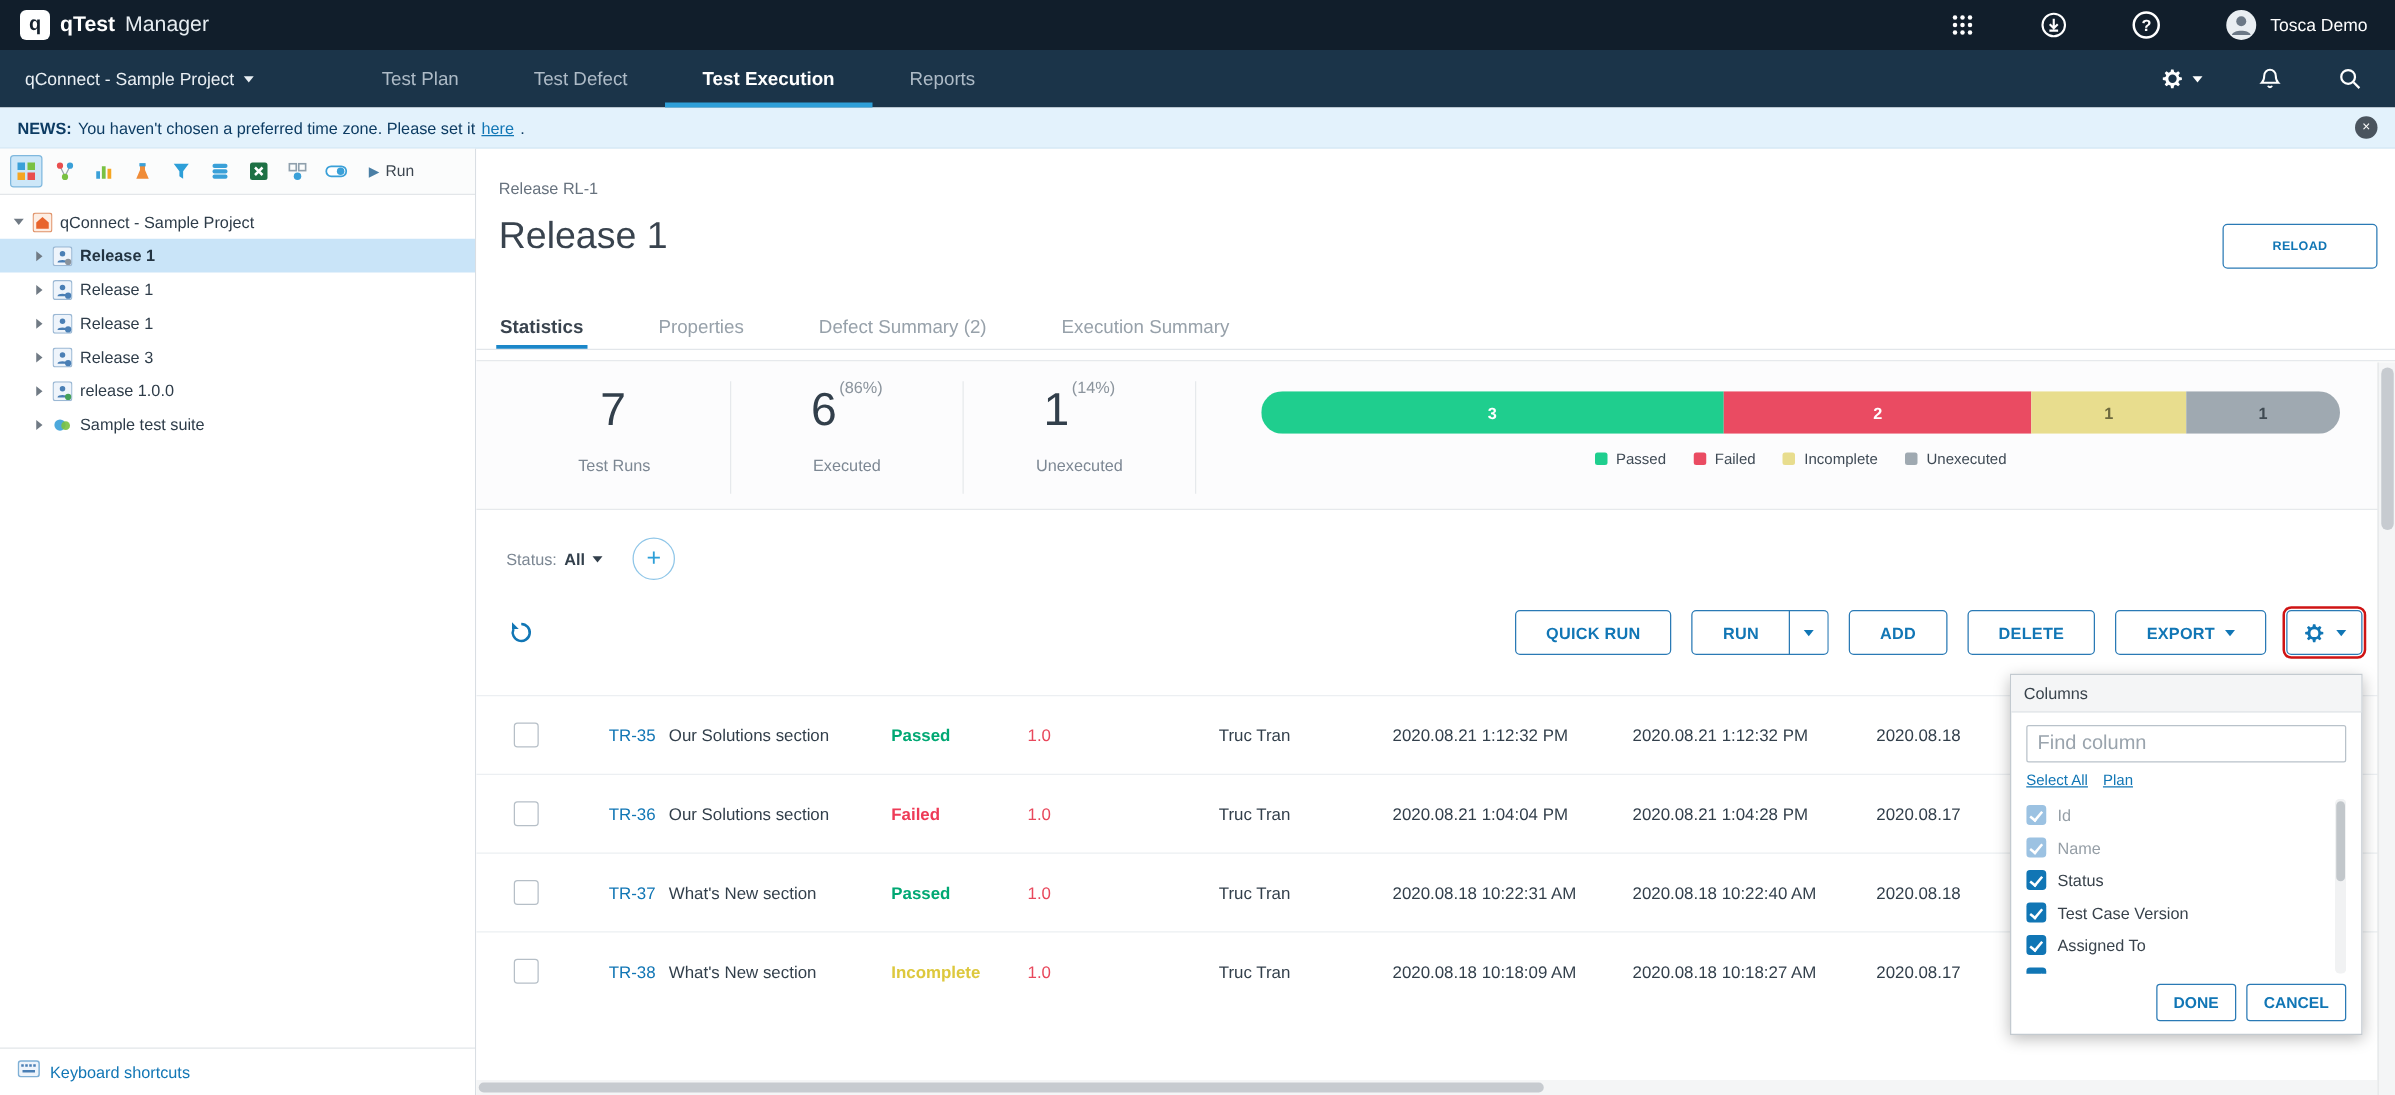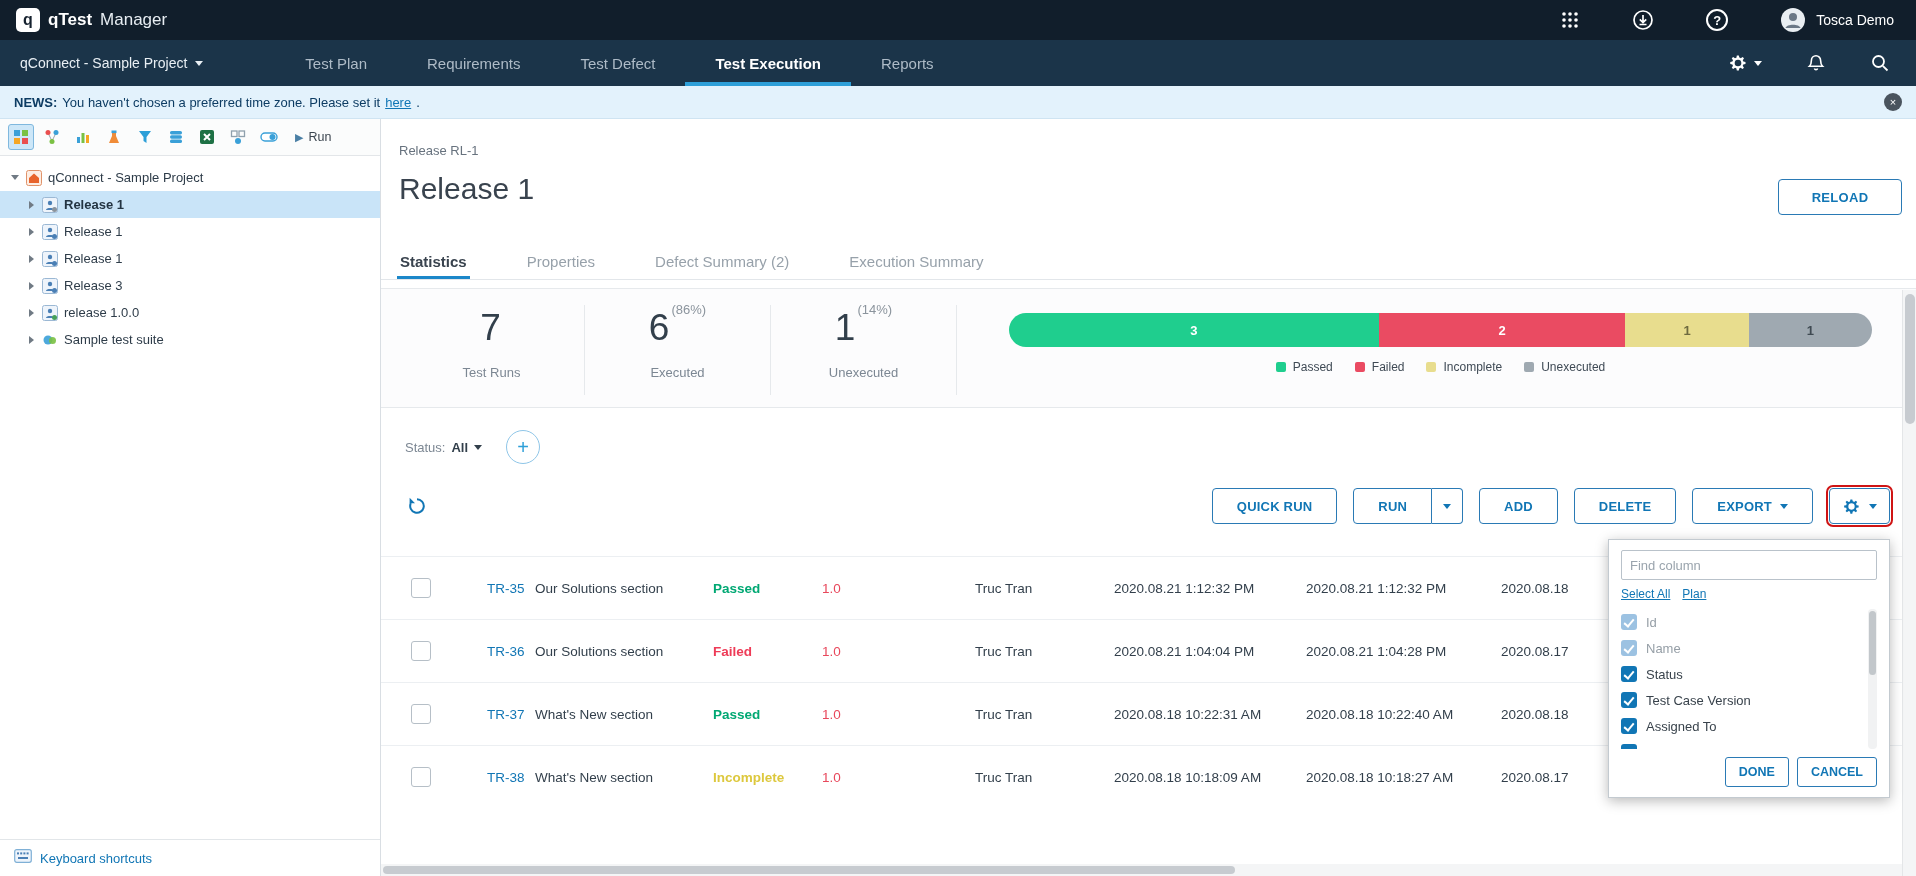--- a/index.html
+++ b/index.html
@@ -51,21 +51,21 @@
   .tree-row.selected .t-label { font-weight:700; color:#233442; }
   .t-icon { display:flex; }
   .side-footer { position:absolute; left:0; right:0; bottom:0; border-top:1px solid #e2e6e9; padding:9px 14px; display:flex; align-items:center; gap:8px; background:#fff; }
   .side-footer a { color:#1176b5; font-size:13px; text-decoration:none; cursor:pointer; }
 
   
   .main { position:absolute; left:381px; top:119px; right:0; bottom:0; overflow:hidden; background:#fff; }
   .page-head { position:relative; padding:24px 18px 0; }
   .breadcrumb { font-size:13px; color:#67727e; }
   .page-title { margin-top:14px; font-size:30px; font-weight:400; color:#39434e; }
-  .reload-btn { position:absolute; top:60px; right:14px; width:124px; height:36px; background:#fff; border:1px solid #2a7ab5; border-radius:4px; color:#1176b5; font-size:13px; font-weight:700; letter-spacing:.3px; cursor:pointer; }
+  .reload-btn { position:absolute; top:60px; right:14px; width:124px; height:36px; background:#fff; border:1px solid #2a7ab5; border-radius:4px; color:#1176b5; font-size:10px; font-weight:700; letter-spacing:.3px; cursor:pointer; }
 
   .tabs { margin-top:38px; display:flex; height:36px; border-bottom:1px solid #e2e6ea; padding-left:16px; }
   .tab { margin-right:54px; padding:0 3px; display:flex; align-items:center; font-size:15px; color:#97a1aa; cursor:pointer; }
   .tab.active { color:#39434e; font-weight:700; box-shadow:inset 0 -3px 0 #1b87c9; }
 
   .stats { margin-top:8px; min-height:120px; background:#fcfcfd; border-top:1px solid #e6e9ec; border-bottom:1px solid #e6e9ec; display:flex; padding:16px 0 12px 18px; }
   .stat { width:186px; text-align:center; border-right:1px solid #e6e9ec; padding-top:2px; }
   .stat-val { font-size:37px; color:#323f4b; }
   .stat-val sup { font-size:13px; color:#8b949d; margin-left:2px; position:relative; top:-13px; }
   .stat-label { margin-top:16px; font-size:13px; color:#7c8793; }
@@ -105,21 +105,21 @@
   .st { font-weight:700; }
   .st-passed { color:#00a873; }
   .st-failed { color:#ee3b57; }
   .st-incomplete { color:#ddc83d; }
   .ver { color:#e8485c; }
 
   
   .popover { position:absolute; left:1608px; top:539px; width:282px; background:#fff; border:1px solid #c3cad0; box-shadow:0 3px 12px rgba(0,0,0,.28); z-index:60; }
   .pop-header { height:30px; background:#f4f5f6; border-bottom:1px solid #e0e4e8; font-size:13px; color:#39434c; display:flex; align-items:center; padding:0 10px; }
   .pop-body { padding:10px 12px 0; }
-  .find-input { width:100%; height:30px; border:1px solid #b9c2ca; border-radius:2px; padding:0 8px; font-size:13px; color:#39434c; outline:none; }
+  .find-input { width:100%; height:30px; border:1px solid #b9c2ca; border-radius:2px; padding:0 8px; font-size:16px; color:#39434c; outline:none; }
   .find-input::placeholder { color:#9aa4ad; }
   .pop-links { margin-top:7px; display:flex; gap:12px; }
   .pop-links a { font-size:12px; color:#1176b5; text-decoration:underline; cursor:pointer; }
   .pop-list { margin-top:8px; position:relative; height:140px; overflow:hidden; padding-right:14px; }
   .pop-item { height:26px; display:flex; align-items:center; gap:9px; font-size:13px; color:#39434c; cursor:pointer; }
   .cb { width:16px; height:16px; border-radius:3px; background:#1176b5; position:relative; flex:0 0 16px; cursor:pointer; }
   .cb::after { content:""; position:absolute; left:5px; top:2.5px; width:4px; height:8px; border:2px solid #fff; border-top:0; border-left:0; transform:rotate(40deg); }
   .cb.disabled { background:#9cc2e2; }
   .dim { color:#959ea6; }
   .pop-scrollbar { position:absolute; top:0; right:0; width:9px; height:100%; background:#f1f2f3; border-radius:4px; }
@@ -184,21 +184,20 @@
     </div>
   </header>
 
   <nav class="navbar">
     <div class="project-selector">
       <span>qConnect - Sample Project</span>
       <i class="tri-down"></i>
     </div>
     <div class="nav-items">
       <div class="nav-item">Test Plan</div>
-      <div class="nav-item">Requirements</div>
       <div class="nav-item">Test Defect</div>
       <div class="nav-item active">Test Execution</div>
       <div class="nav-item">Reports</div>
     </div>
     <div class="nav-right">
       <span class="nav-ic">
         <svg width="20" height="20" viewBox="0 0 24 24">
             <path fill-rule="evenodd" fill="#fff" d="M12 8a4 4 0 1 0 0 8 4 4 0 0 0 0-8zm9 5.2v-2.4l-2.6-.5a6.7 6.7 0 0 0-.7-1.7l1.5-2.2-1.7-1.7-2.2 1.5c-.5-.3-1.1-.5-1.7-.7L13 3h-2.4l-.5 2.6c-.6.2-1.2.4-1.7.7L6.2 4.7 4.5 6.4 6 8.6c-.3.5-.5 1.1-.7 1.7l-2.6.5v2.4l2.6.5c.2.6.4 1.2.7 1.7l-1.5 2.2 1.7 1.7 2.2-1.5c.5.3 1.1.5 1.7.7l.5 2.6H13l.5-2.6c.6-.2 1.2-.4 1.7-.7l2.2 1.5 1.7-1.7-1.5-2.2c.3-.5.5-1.1.7-1.7l2.6-.5z"></path>
           </svg>
         <i class="tri-down"></i>
@@ -566,20 +565,21 @@
         <div class="ver">1.0</div>
         <div>Truc Tran</div>
         <div>2020.08.18 10:18:09 AM</div>
         <div>2020.08.18 10:18:27 AM</div>
         <div>2020.08.17</div>
       </div>
     </div>
   </main>
 
   <div class="popover">
+    <div class="pop-header">Columns</div>
     <div class="pop-body">
       <input class="find-input" placeholder="Find column" style="">
       <div class="pop-links">
         <a>Select All</a>
         <a>Plan</a>
       </div>
       <div class="pop-list">
         <div class="pop-item">
           <span class="cb disabled"></span>
           <span class="dim">Id</span>

